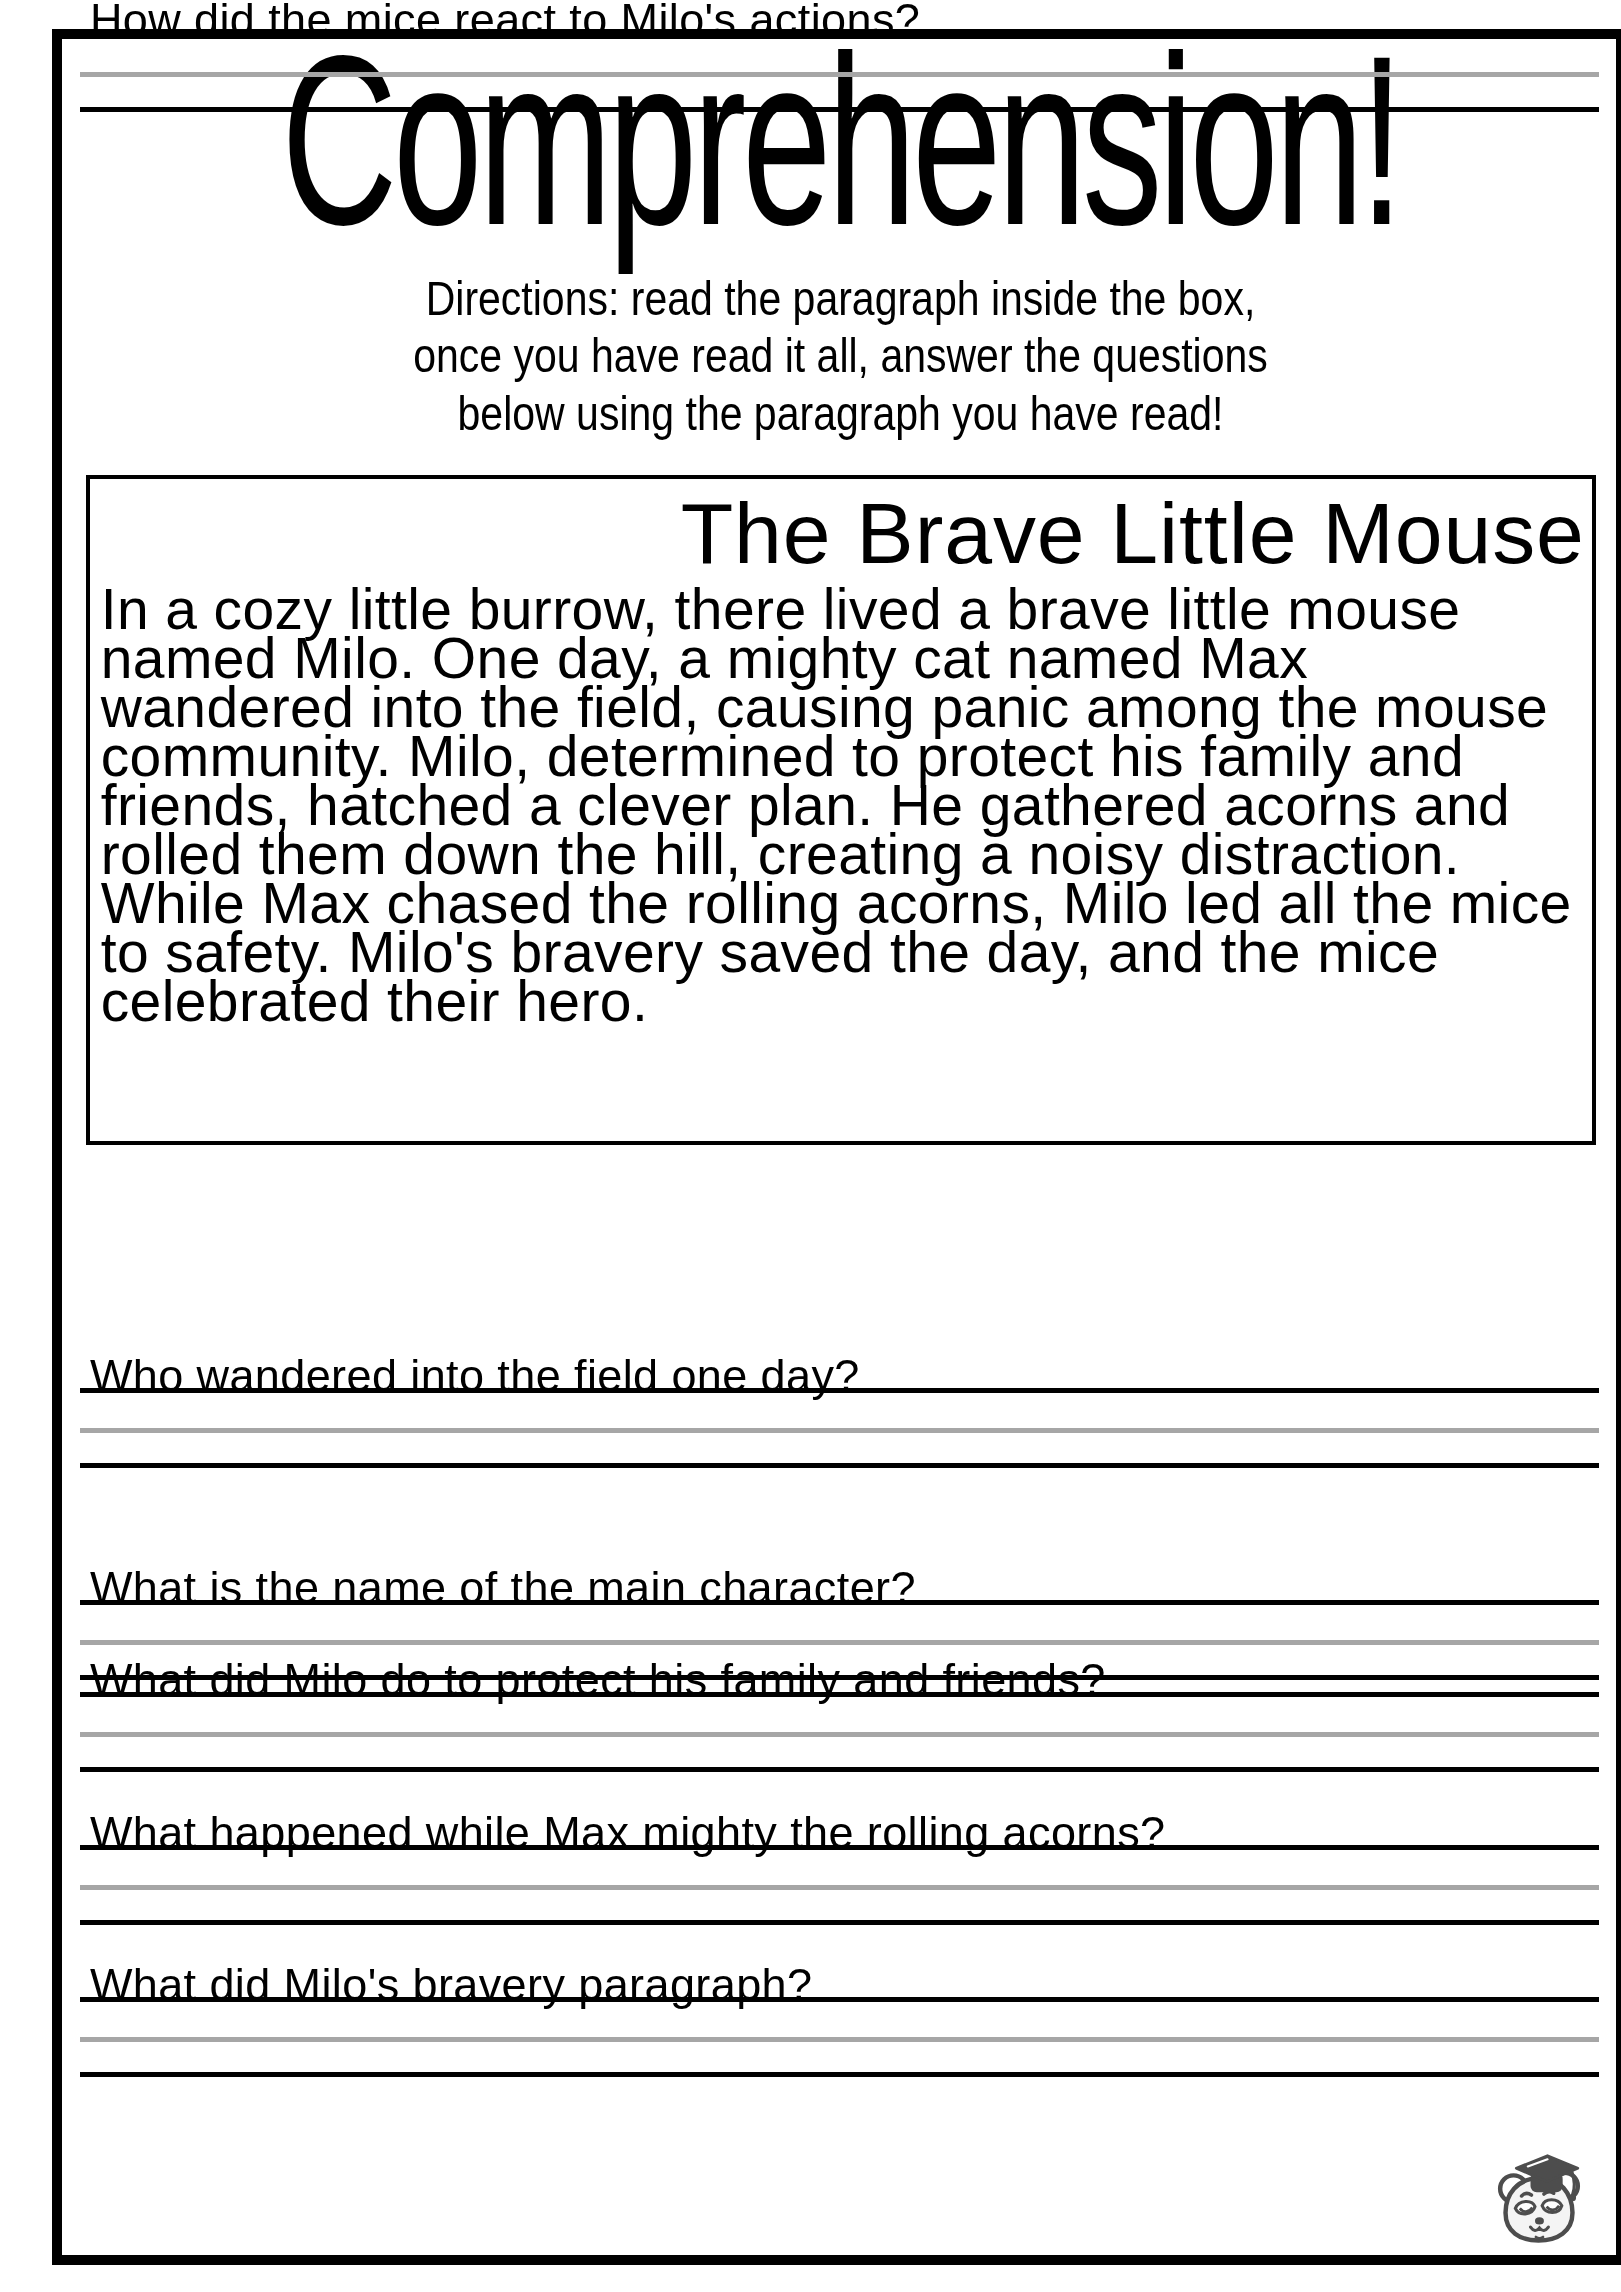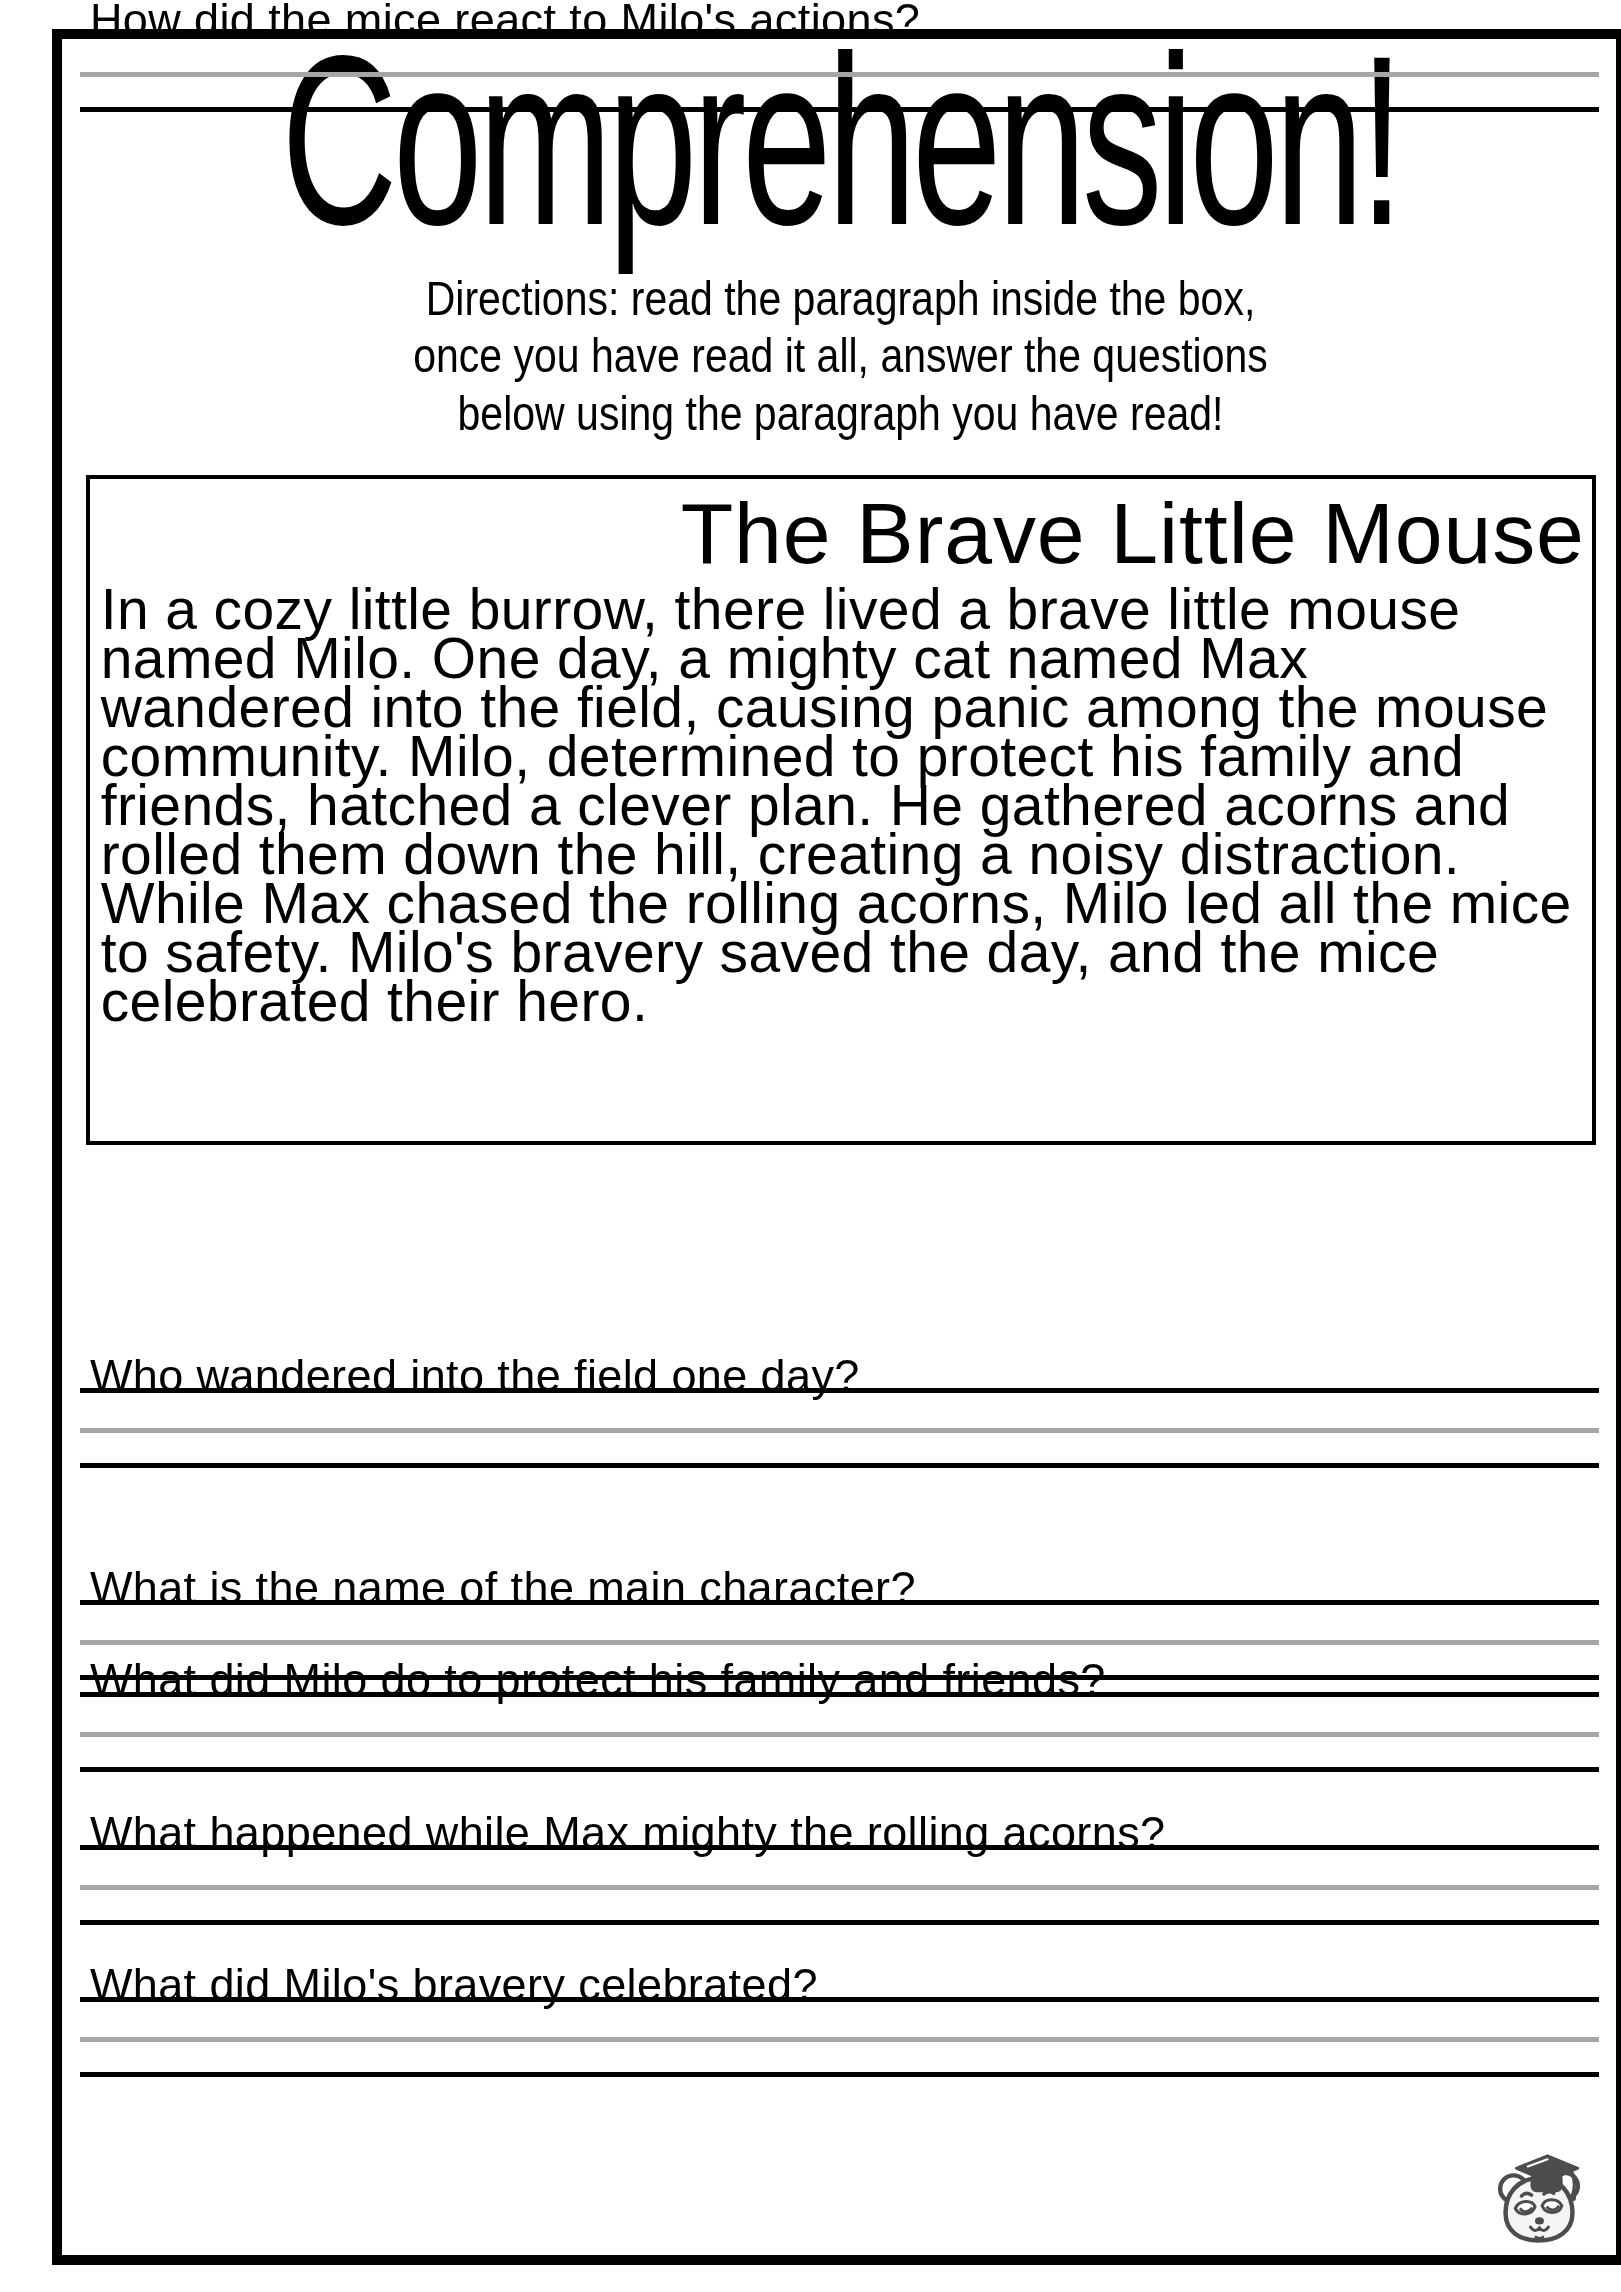--- a/index.html
+++ b/index.html
@@ -155,21 +155,21 @@
   </div>
 
   <div class="question">
     <span class="q-text">What happened while Max mighty the rolling acorns?</span>
     <div class="ln ln-under"></div>
     <div class="ln ln-gray"></div>
     <div class="ln ln-bottom"></div>
   </div>
 
   <div class="question">
-    <span class="q-text">What did Milo's bravery celebrated?</span>
+    <span class="q-text">What did Milo's bravery paragraph?</span>
     <div class="ln ln-under"></div>
     <div class="ln ln-gray"></div>
     <div class="ln ln-bottom"></div>
   </div>
 
   <div class="question">
     <span class="q-text">How did the mice react to Milo's actions?</span>
     <div class="ln ln-under"></div>
     <div class="ln ln-gray"></div>
     <div class="ln ln-bottom"></div>

